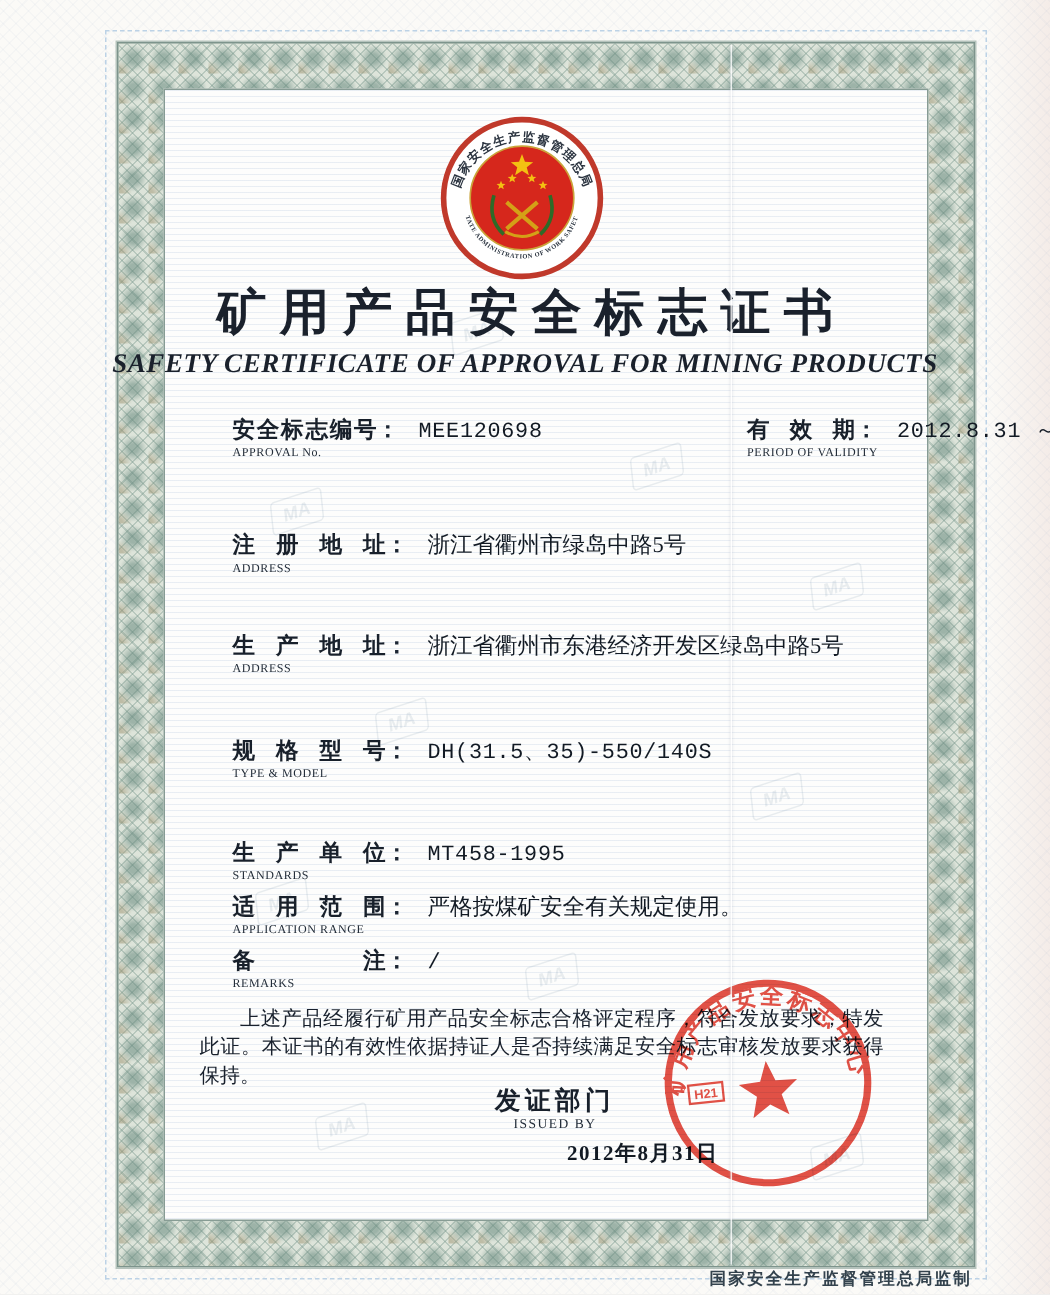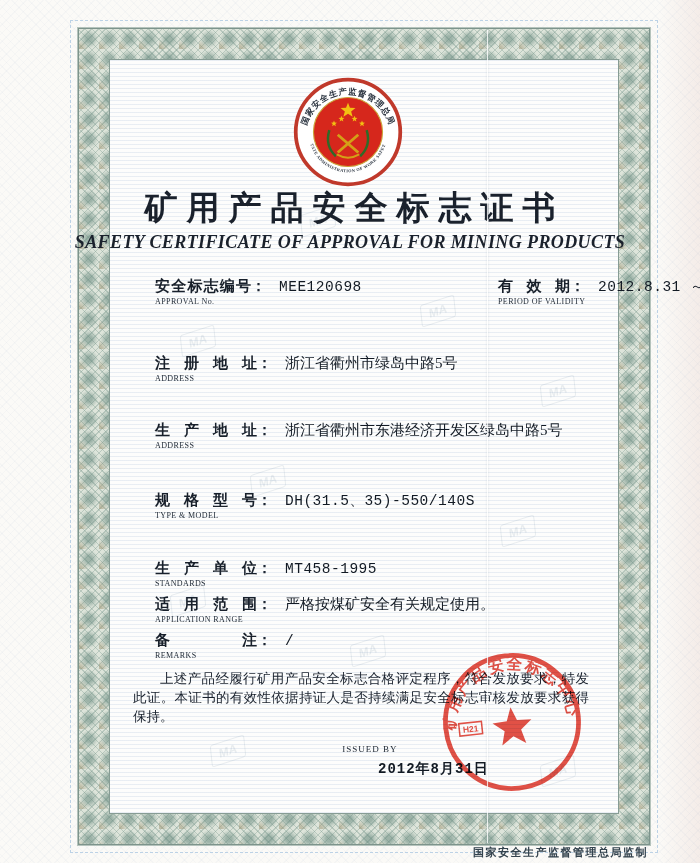--- a/index.html
+++ b/index.html
@@ -53,21 +53,21 @@
   .rightgroup .en{left:0;top:20px;font-family:Liberation Serif, serif;}
   
   .decl{position:absolute;left:133px;top:669px;width:456px;font-size:13.5px;line-height:19px;
         text-indent:2em;color:#18202c;text-align:justify;}
   
   .issued-zh{position:absolute;left:300px;top:722px;width:140px;text-align:center;font-size:17px;
              font-weight:700;letter-spacing:3px;color:#18202b;}
   .issued-en{position:absolute;left:300px;top:744px;width:140px;text-align:center;font-size:9px;
              letter-spacing:1px;color:#222c38;}
   .issued-date{position:absolute;left:378px;top:760px;font-size:14px;font-weight:600;color:#121a24;
-             font-family:Liberation Mono, monospace;letter-spacing:1px;}
+             font-family:Liberation Serif, serif;letter-spacing:1px;}
   
   .stamp{position:absolute;left:436px;top:646px;width:152px;height:152px;transform:rotate(-6deg);
          opacity:.88;mix-blend-mode:multiply;}
   
   .footer{position:absolute;top:845px;right:52px;font-size:11px;font-weight:600;letter-spacing:1.5px;
           color:#33424d;}
 </style>
 </head>
 <body>
 
@@ -156,20 +156,21 @@
       <span class="en">REMARKS</span>
     </div>
     <div class="row" style="top:595px">
       <span class="zh">适用范围</span><span class="colon">：</span>
       <span class="val">严格按煤矿安全有关规定使用。</span>
       <span class="en">APPLICATION RANGE</span>
     </div>
 
     <div class="decl">上述产品经履行矿用产品安全标志合格评定程序，符合发放要求，特发此证。本证书的有效性依据持证人是否持续满足安全标志审核发放要求获得保持。</div>
 
+    <div class="issued-zh">发证部门</div>
     <div class="issued-en">ISSUED BY</div>
     <div class="issued-date">2012年8月31日</div>
 
     <svg class="stamp" viewBox="0 0 160 160">
       <defs>
         <path id="sealArc" d="M 23,103 A 60,60 0 1 1 137,103" fill="none"></path>
       </defs>
       <circle cx="80" cy="80" r="70" fill="none" stroke="#df392d" stroke-width="5"></circle>
       <use href="#star" transform="translate(80,86) scale(2.7)" fill="#df392d"></use>
       <rect x="24" y="76" width="24" height="13" fill="none" stroke="#df392d" stroke-width="1.6"></rect>

